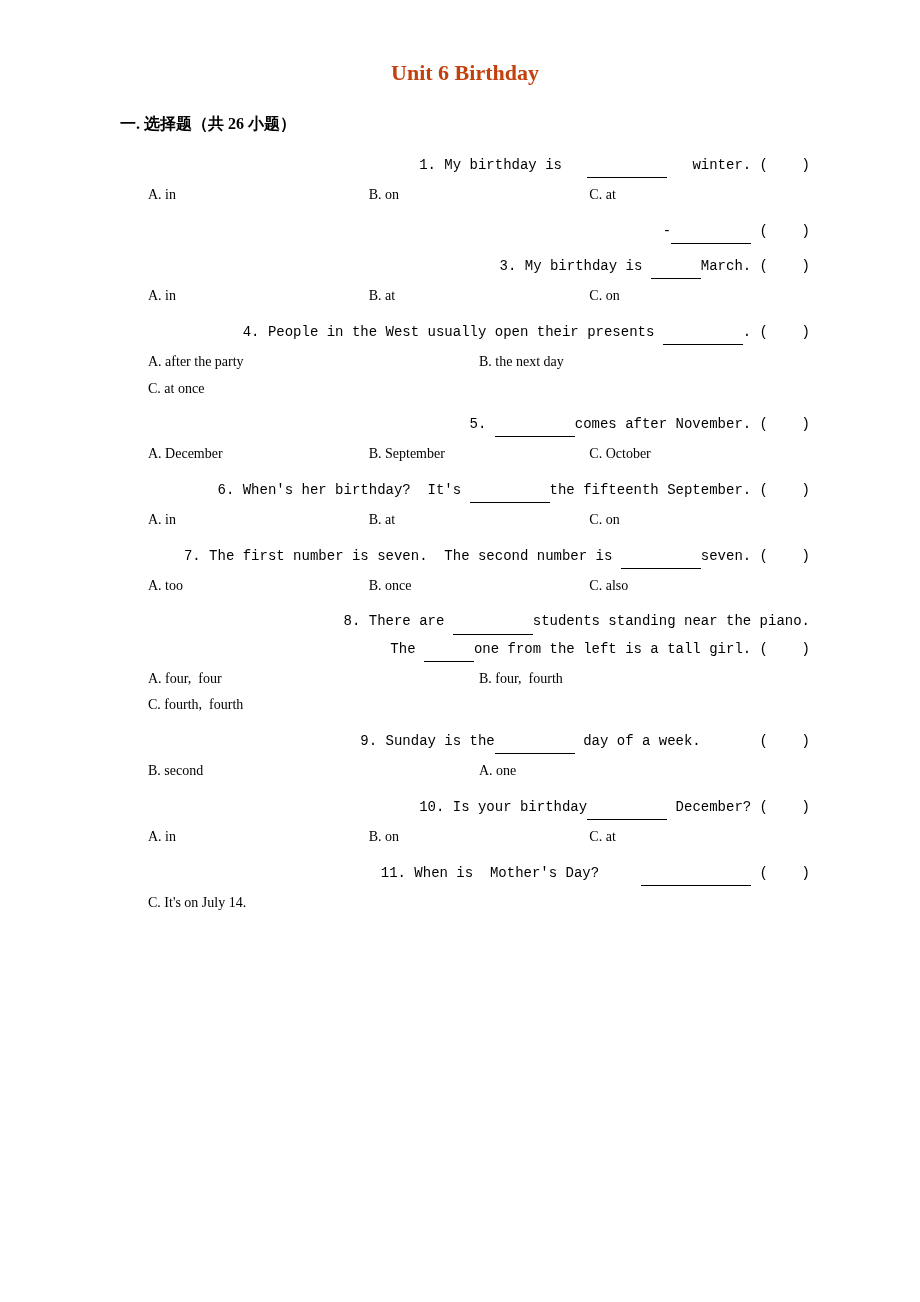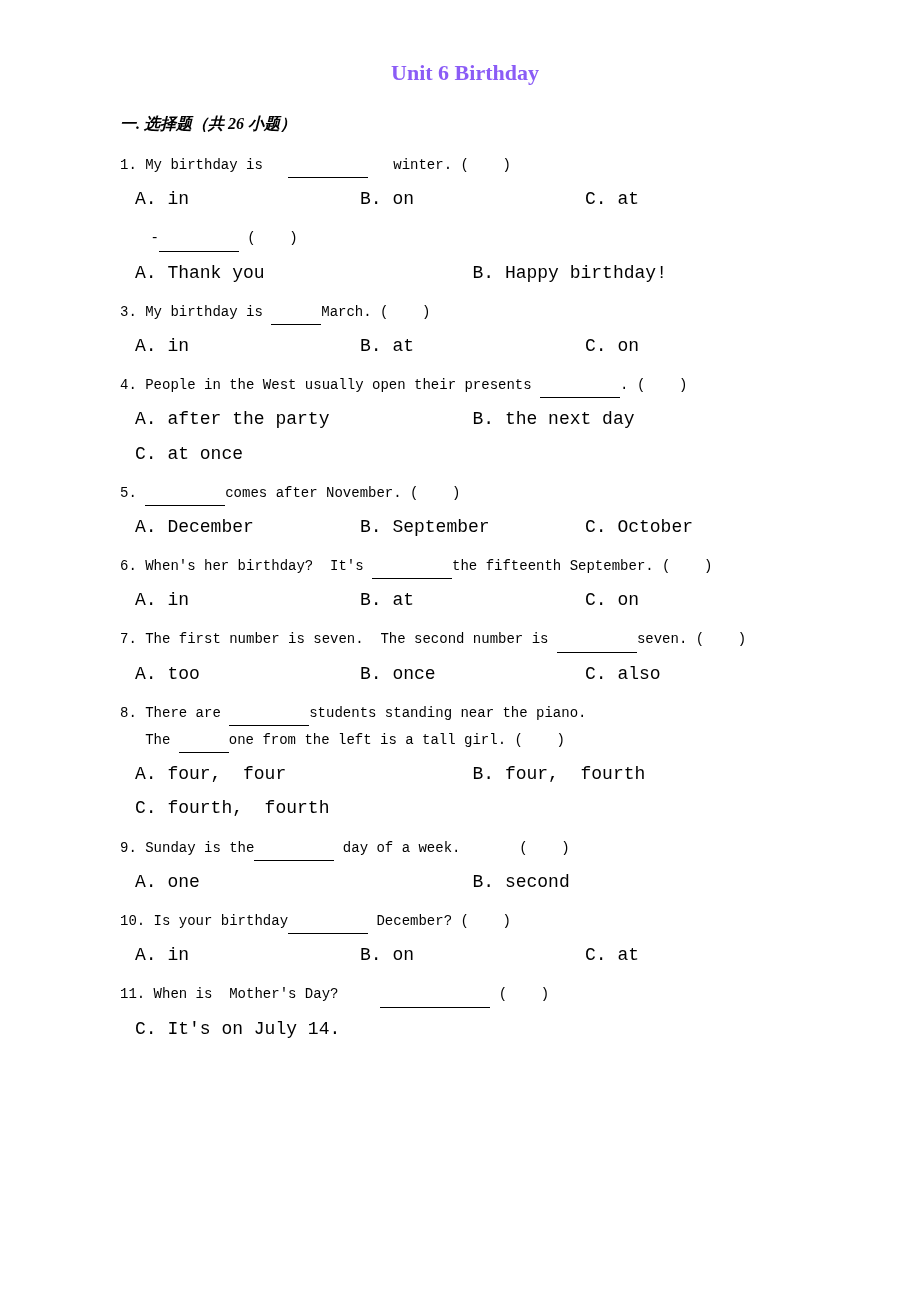--- a/index.html
+++ b/index.html
@@ -11,31 +11,30 @@
       background: #ffffff;
       font-family: "SimSun", "宋体", serif;
       font-size: 15px;
       color: #000000;
       width: 920px;
       min-height: 1302px;
       padding: 60px 110px 60px 120px;
     }
     .page-title {
       text-align: center;
-      color: #8b5cf6;
+      color: #c2410c;
       font-size: 22px;
       font-weight: bold;
       font-family: "Times New Roman", serif;
       margin-bottom: 28px;
     }
     .section-header {
       font-size: 16px;
       font-weight: bold;
       margin-bottom: 18px;
-      font-style: italic;
     }
     .question {
       margin-bottom: 10px;
       line-height: 1.8;
     }
     .blank {
       display: inline-block;
       border-bottom: 1px solid #000;
       min-width: 80px;
       vertical-align: bottom;
@@ -47,39 +46,40 @@
       vertical-align: bottom;
     }
     .blank-long {
       display: inline-block;
       border-bottom: 1px solid #000;
       min-width: 110px;
       vertical-align: bottom;
     }
     .options {
       margin-top: 4px;
-      margin-left: 15px;
+      margin-left: 28px;
       margin-bottom: 10px;
-      font-family: Liberation Mono, monospace;
-      font-size: 18px;
+      font-family: Liberation Serif, serif;
+      font-size: 14px;
       line-height: 1.9;
     }
     .option-row {
       display: flex;
       gap: 0;
     }
     .option-col {
       flex: 1;
     }
     .q-line {
       font-family: "Courier New", "Consolas", monospace;
       font-size: 14px;
       line-height: 1.8;
       margin-left: 0px;
       margin-bottom: 2px;
+      text-align: right;
     }
   </style>
 </head>
 <body>
 
 <div class="page-title">Unit 6 Birthday</div>
 
 <div class="section-header">一. 选择题（共 26 小题）</div>
 
 <div class="question">
@@ -88,26 +88,20 @@
     <div class="option-row">
       <span class="option-col">A. in</span>
       <span class="option-col">B. on</span>
       <span class="option-col">C. at</span>
     </div>
   </div>
 </div>
 
 <div class="question">
   <div class="q-line" style="margin-left:22px;">&nbsp;-<span class="blank"></span> (&nbsp;&nbsp;&nbsp;&nbsp;)</div>
-  <div class="options">
-    <div class="option-row">
-      <span class="option-col">A. Thank you</span>
-      <span class="option-col">B. Happy birthday!</span>
-    </div>
-  </div>
 </div>
 
 <div class="question">
   <div class="q-line">3. My birthday is <span class="blank-short"></span>March. (&nbsp;&nbsp;&nbsp;&nbsp;)</div>
   <div class="options">
     <div class="option-row">
       <span class="option-col">A. in</span>
       <span class="option-col">B. at</span>
       <span class="option-col">C. on</span>
     </div>
@@ -171,22 +165,22 @@
     <div>
       <span>C. fourth, &nbsp;fourth</span>
     </div>
   </div>
 </div>
 
 <div class="question">
   <div class="q-line">9. Sunday is the<span class="blank"></span> day of a week. &nbsp;&nbsp;&nbsp;&nbsp;&nbsp;&nbsp;(&nbsp;&nbsp;&nbsp;&nbsp;)</div>
   <div class="options">
     <div class="option-row">
+      <span class="option-col">B. second</span>
       <span class="option-col">A. one</span>
-      <span class="option-col">B. second</span>
     </div>
   </div>
 </div>
 
 <div class="question">
   <div class="q-line">10. Is your birthday<span class="blank"></span> December? (&nbsp;&nbsp;&nbsp;&nbsp;)</div>
   <div class="options">
     <div class="option-row">
       <span class="option-col">A. in</span>
       <span class="option-col">B. on</span>

